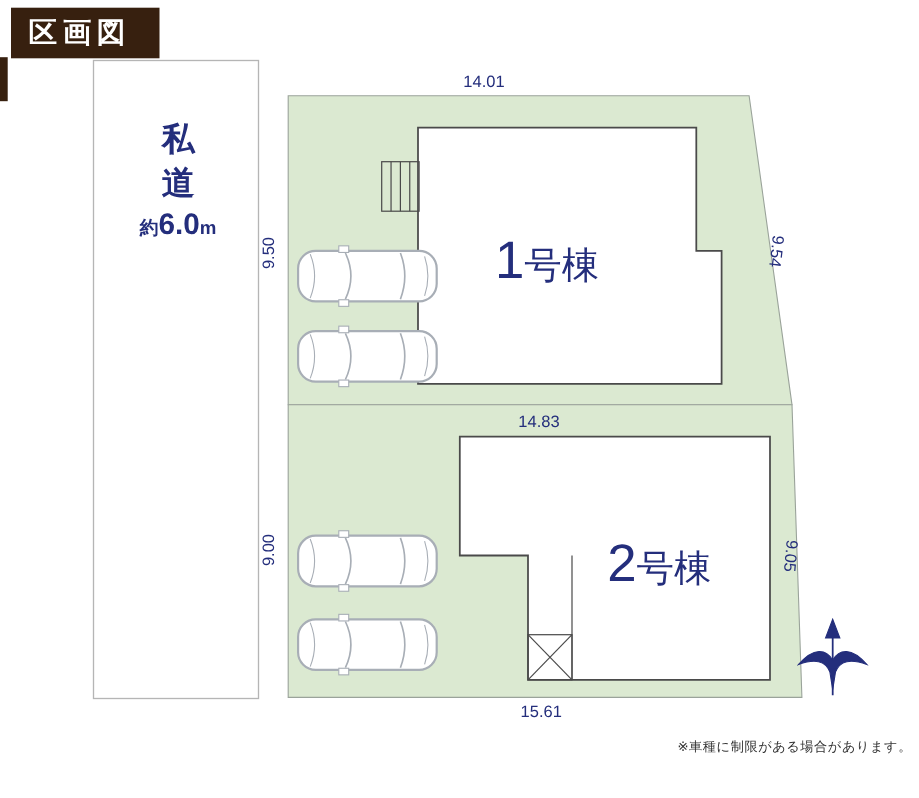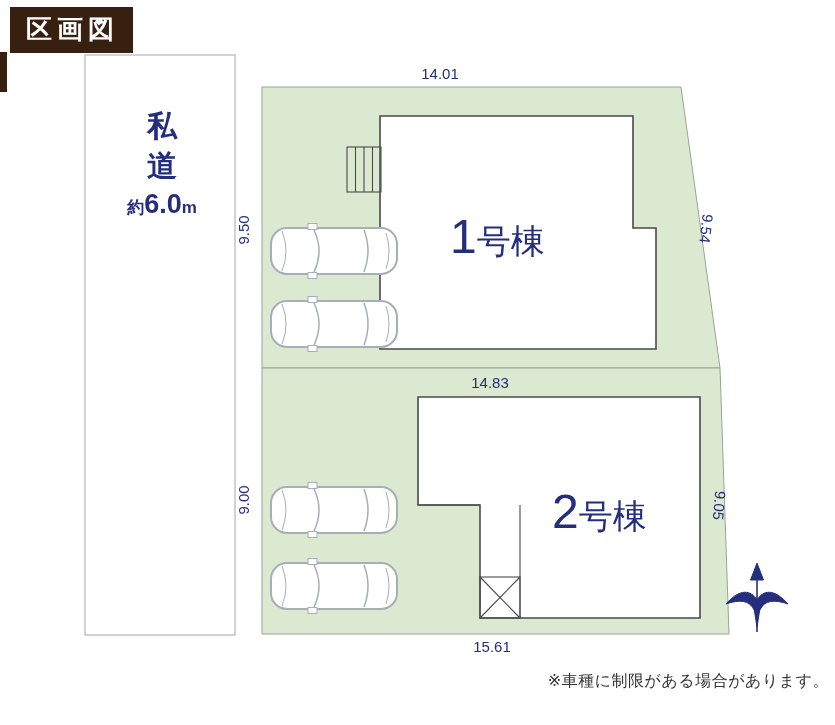--- a/index.html
+++ b/index.html
@@ -7,30 +7,30 @@
   body {
     background:#ffffff;
     font-family:"Liberation Sans","DejaVu Sans",sans-serif;
     position:relative;
     overflow:hidden;
   }
   .badge {
     position:absolute; left:10px; top:7px;
     background:#37200f; color:#ffffff;
     font-size:26px; font-weight:bold; letter-spacing:5px;
-    padding:5px 14px 6px 16px;
+    padding:5px 26px 6px 16px;
   }
   .edge-strip {
     position:absolute; left:0; top:52px; width:7px; height:40px;
     background:#37200f;
   }
   .plan-svg { position:absolute; left:0; top:0; }
   .note {
     position:absolute; right:6px; top:671px;
-    font-size:16px; color:#333333; letter-spacing:0.5px;
+    font-size:12px; color:#333333; letter-spacing:0.5px;
   }
   text { font-family:"Liberation Sans","DejaVu Sans",sans-serif; }
   .dim  { font-size:15px; fill:#242e7c; }
   .road-kanji { font-size:30px; font-weight:bold; fill:#242e7c; }
   .road-num   { fill:#242e7c; font-weight:bold; }
   .bldg-label { fill:#242e7c; }
   .plot   { fill:#dbe9d1; stroke:#9aa39a; stroke-width:1; }
   .road   { fill:#ffffff; stroke:#b5b5b5; stroke-width:1.2; }
   .bldg   { fill:#ffffff; stroke:#4a4a4a; stroke-width:1.6; }
   .thin   { fill:none; stroke:#4a4a4a; stroke-width:1.1; }

